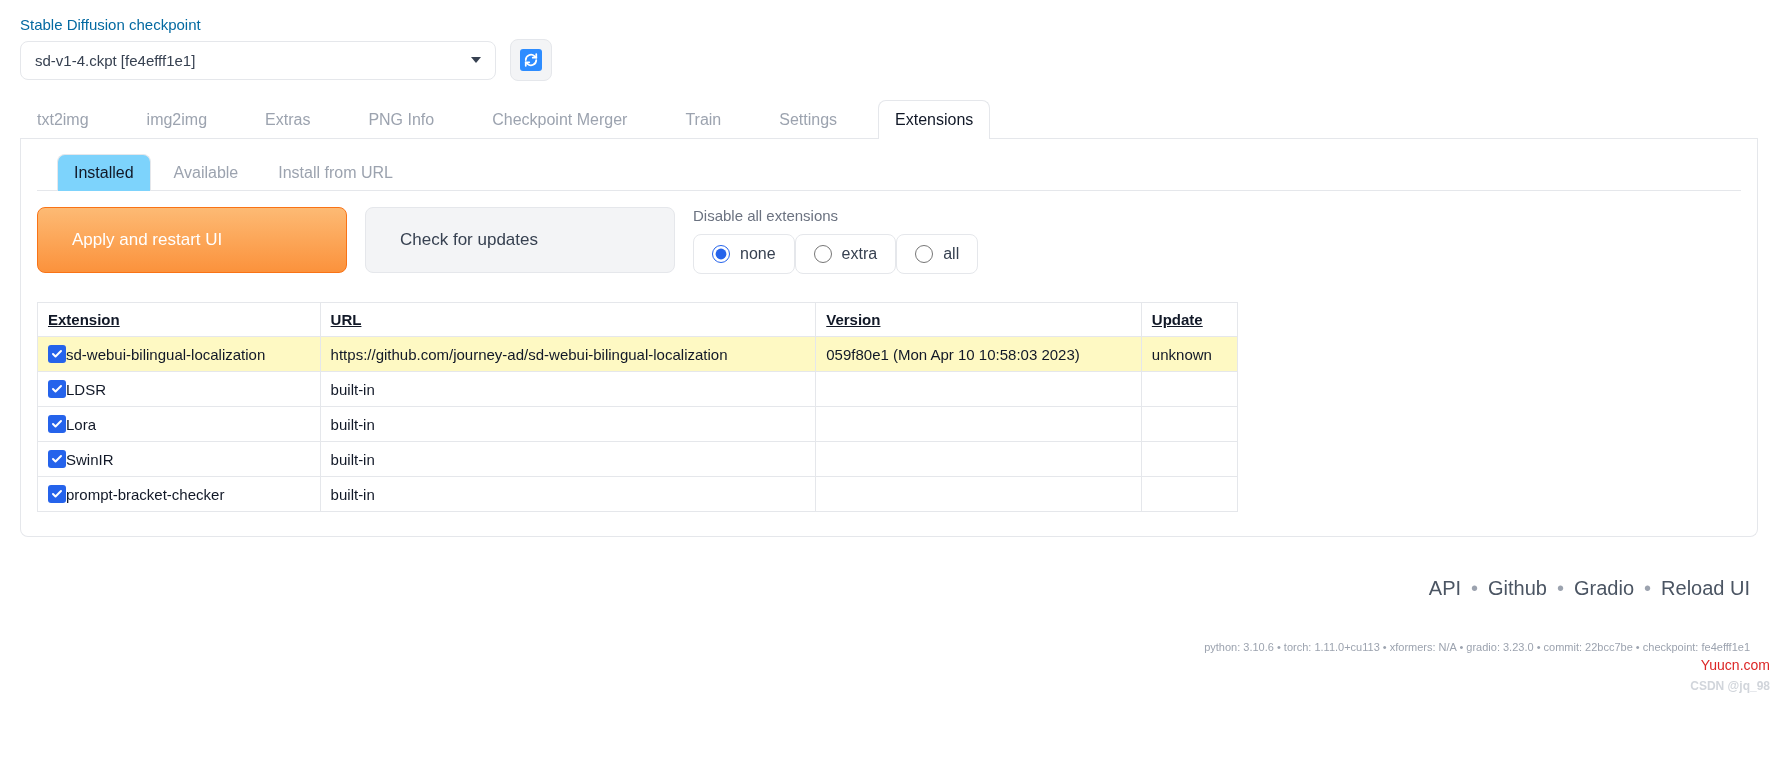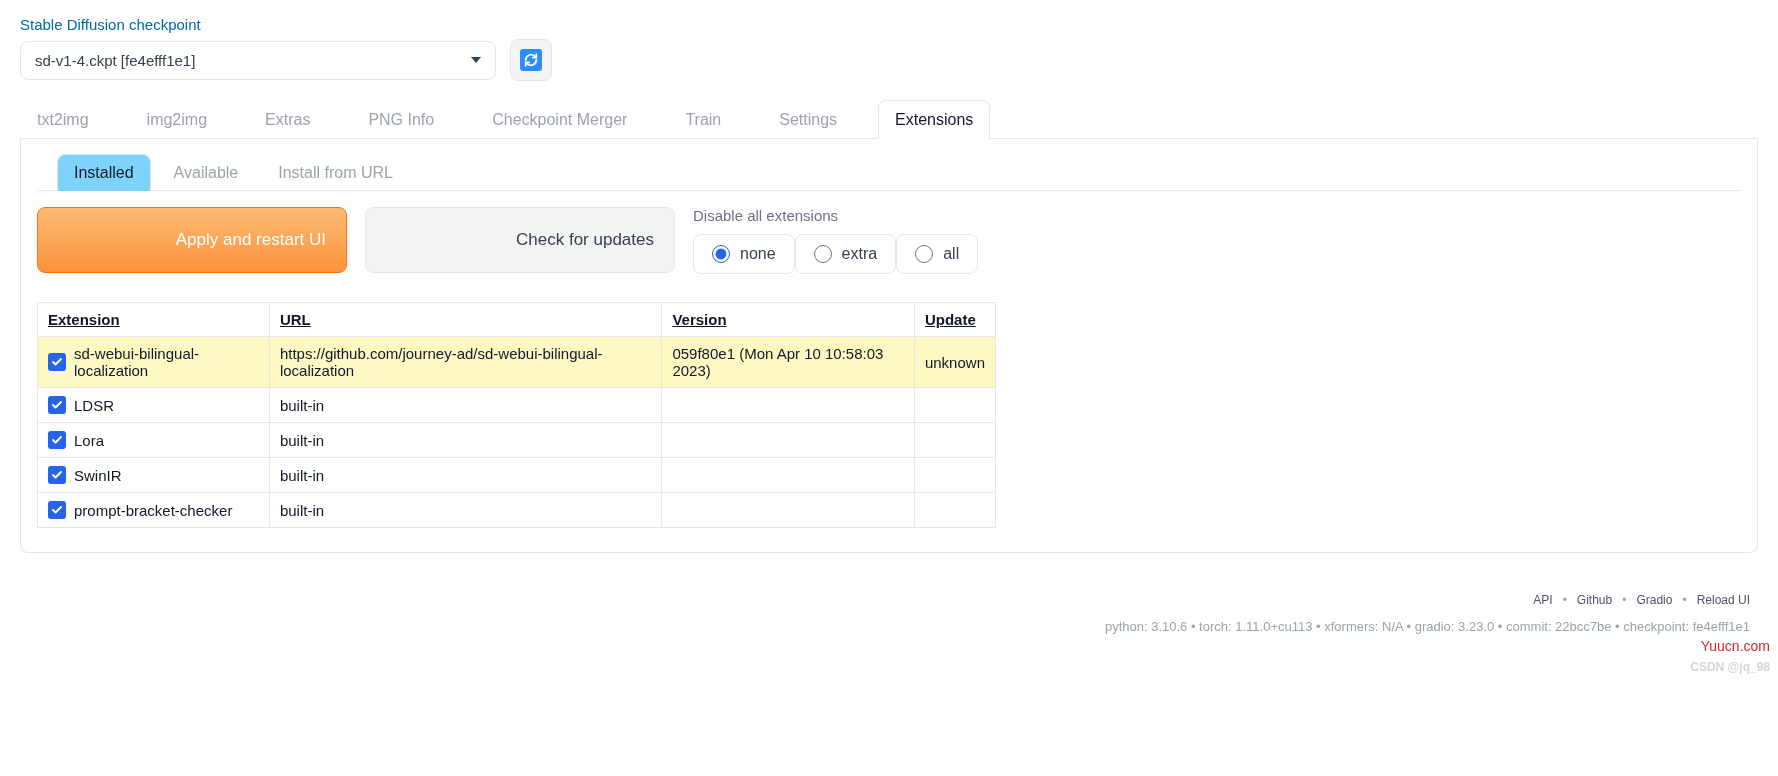--- a/index.html
+++ b/index.html
@@ -13,38 +13,38 @@
 .refresh-btn { width: 42px; height: 42px; border: 1px solid #e5e7eb; border-radius: 8px; background: #f3f4f6; display: flex; align-items: center; justify-content: center; cursor: pointer; }
 .refresh-icon { width: 22px; height: 22px; background: #2d8cff; border-radius: 3px; display: flex; align-items: center; justify-content: center; color: #fff; }
 .main-tabs { display: flex; gap: 24px; border-bottom: 1px solid #e5e7eb; margin-bottom: 0; }
 .main-tab { padding: 10px 16px; color: #9ca3af; cursor: pointer; font-size: 16px; border: 1px solid transparent; border-bottom: none; border-radius: 8px 8px 0 0; position: relative; top: 1px; }
 .main-tab.active { color: #111827; border-color: #e5e7eb; background: #fff; }
 .panel { border: 1px solid #e5e7eb; border-top: none; border-radius: 0 0 8px 8px; padding: 14px 16px 24px; }
 .sub-tabs { display: flex; gap: 6px; border-bottom: 1px solid #e5e7eb; margin-bottom: 16px; }
 .sub-tab { padding: 9px 16px; color: #9ca3af; cursor: pointer; font-size: 16px; border: 1px solid transparent; border-bottom: none; border-radius: 8px 8px 0 0; position: relative; top: 1px; }
 .sub-tab.active { color: #111827; border-color: #e5e7eb; background: #7dd3fc; margin-left: 20px; }
 .action-row { display: flex; gap: 18px; align-items: flex-start; margin-bottom: 28px; }
-.btn { border-radius: 8px; padding: 22px 20px; font-size: 17px; border: none; cursor: pointer; width: 310px; text-align: right; }
+.btn { border-radius: 8px; padding: 22px 34px; font-size: 17px; border: none; cursor: pointer; width: 310px; text-align: left; }
 .btn-primary { background: linear-gradient(180deg, #fdba74, #fb923c); color: #fff; border: 1px solid #f97316; font-weight: 500; }
 .btn-secondary { background: #f3f4f6; color: #374151; border: 1px solid #e5e7eb; }
 .disable-group { }
 .disable-label { color: #6b7280; font-size: 15px; margin-bottom: 10px; }
 .radio-row { display: flex; }
 .radio-chip { border: 1px solid #e5e7eb; border-radius: 8px; padding: 10px 18px; display: flex; align-items: center; gap: 10px; cursor: pointer; font-size: 16px; color: #374151; }
 .radio-chip input[type=radio] { width: 18px; height: 18px; accent-color: #2563eb; cursor: pointer; }
-table.ext { border-collapse: collapse; width: 959px; margin-top: 6px; }
+table.ext { border-collapse: collapse; width: 1201px; margin-top: 6px; }
 table.ext th, table.ext td { border: 1px solid #e5e7eb; padding: 8px 10px; text-align: left; font-size: 15px; }
 table.ext th { font-weight: 600; text-decoration: underline; }
 table.ext tr.highlight-row td { background: #fef9c3; }
-.ext-name-cell { display: flex; align-items: center; gap: 8px; }
+.ext-name-cell { display: flex; align-items: center; }
 .cb { width: 18px; height: 18px; background: #2563eb; border-radius: 3px; display: inline-flex; align-items: center; justify-content: center; color: #fff; flex-shrink: 0; cursor: pointer; }
-.footer { text-align: right; padding: 8px 28px; color: #6b7280; font-size: 12px; margin-top: 16px; }
+.footer { text-align: right; padding: 8px 28px; color: #6b7280; font-size: 20px; margin-top: 16px; }
 .footer a { color: #4b5563; text-decoration: none; }
 .footer .sep { margin: 0 10px; color: #9ca3af; }
-.footer-info { text-align: right; padding: 4px 28px; color: #9ca3af; font-size: 13px; }
+.footer-info { text-align: right; padding: 4px 28px; color: #9ca3af; font-size: 11px; margin-top: 29px; }
 .watermark1 { position: absolute; right: 8px; color: #dc2626; font-size: 14px; }
 .watermark2 { position: absolute; right: 8px; color: #d1d5db; font-size: 12px; font-weight: bold; }
 </style>
 </head>
 <body>
 
 <div class="container">
   <div class="top-label">Stable Diffusion checkpoint</div>
   <div class="top-row">
     <div class="select-box">

